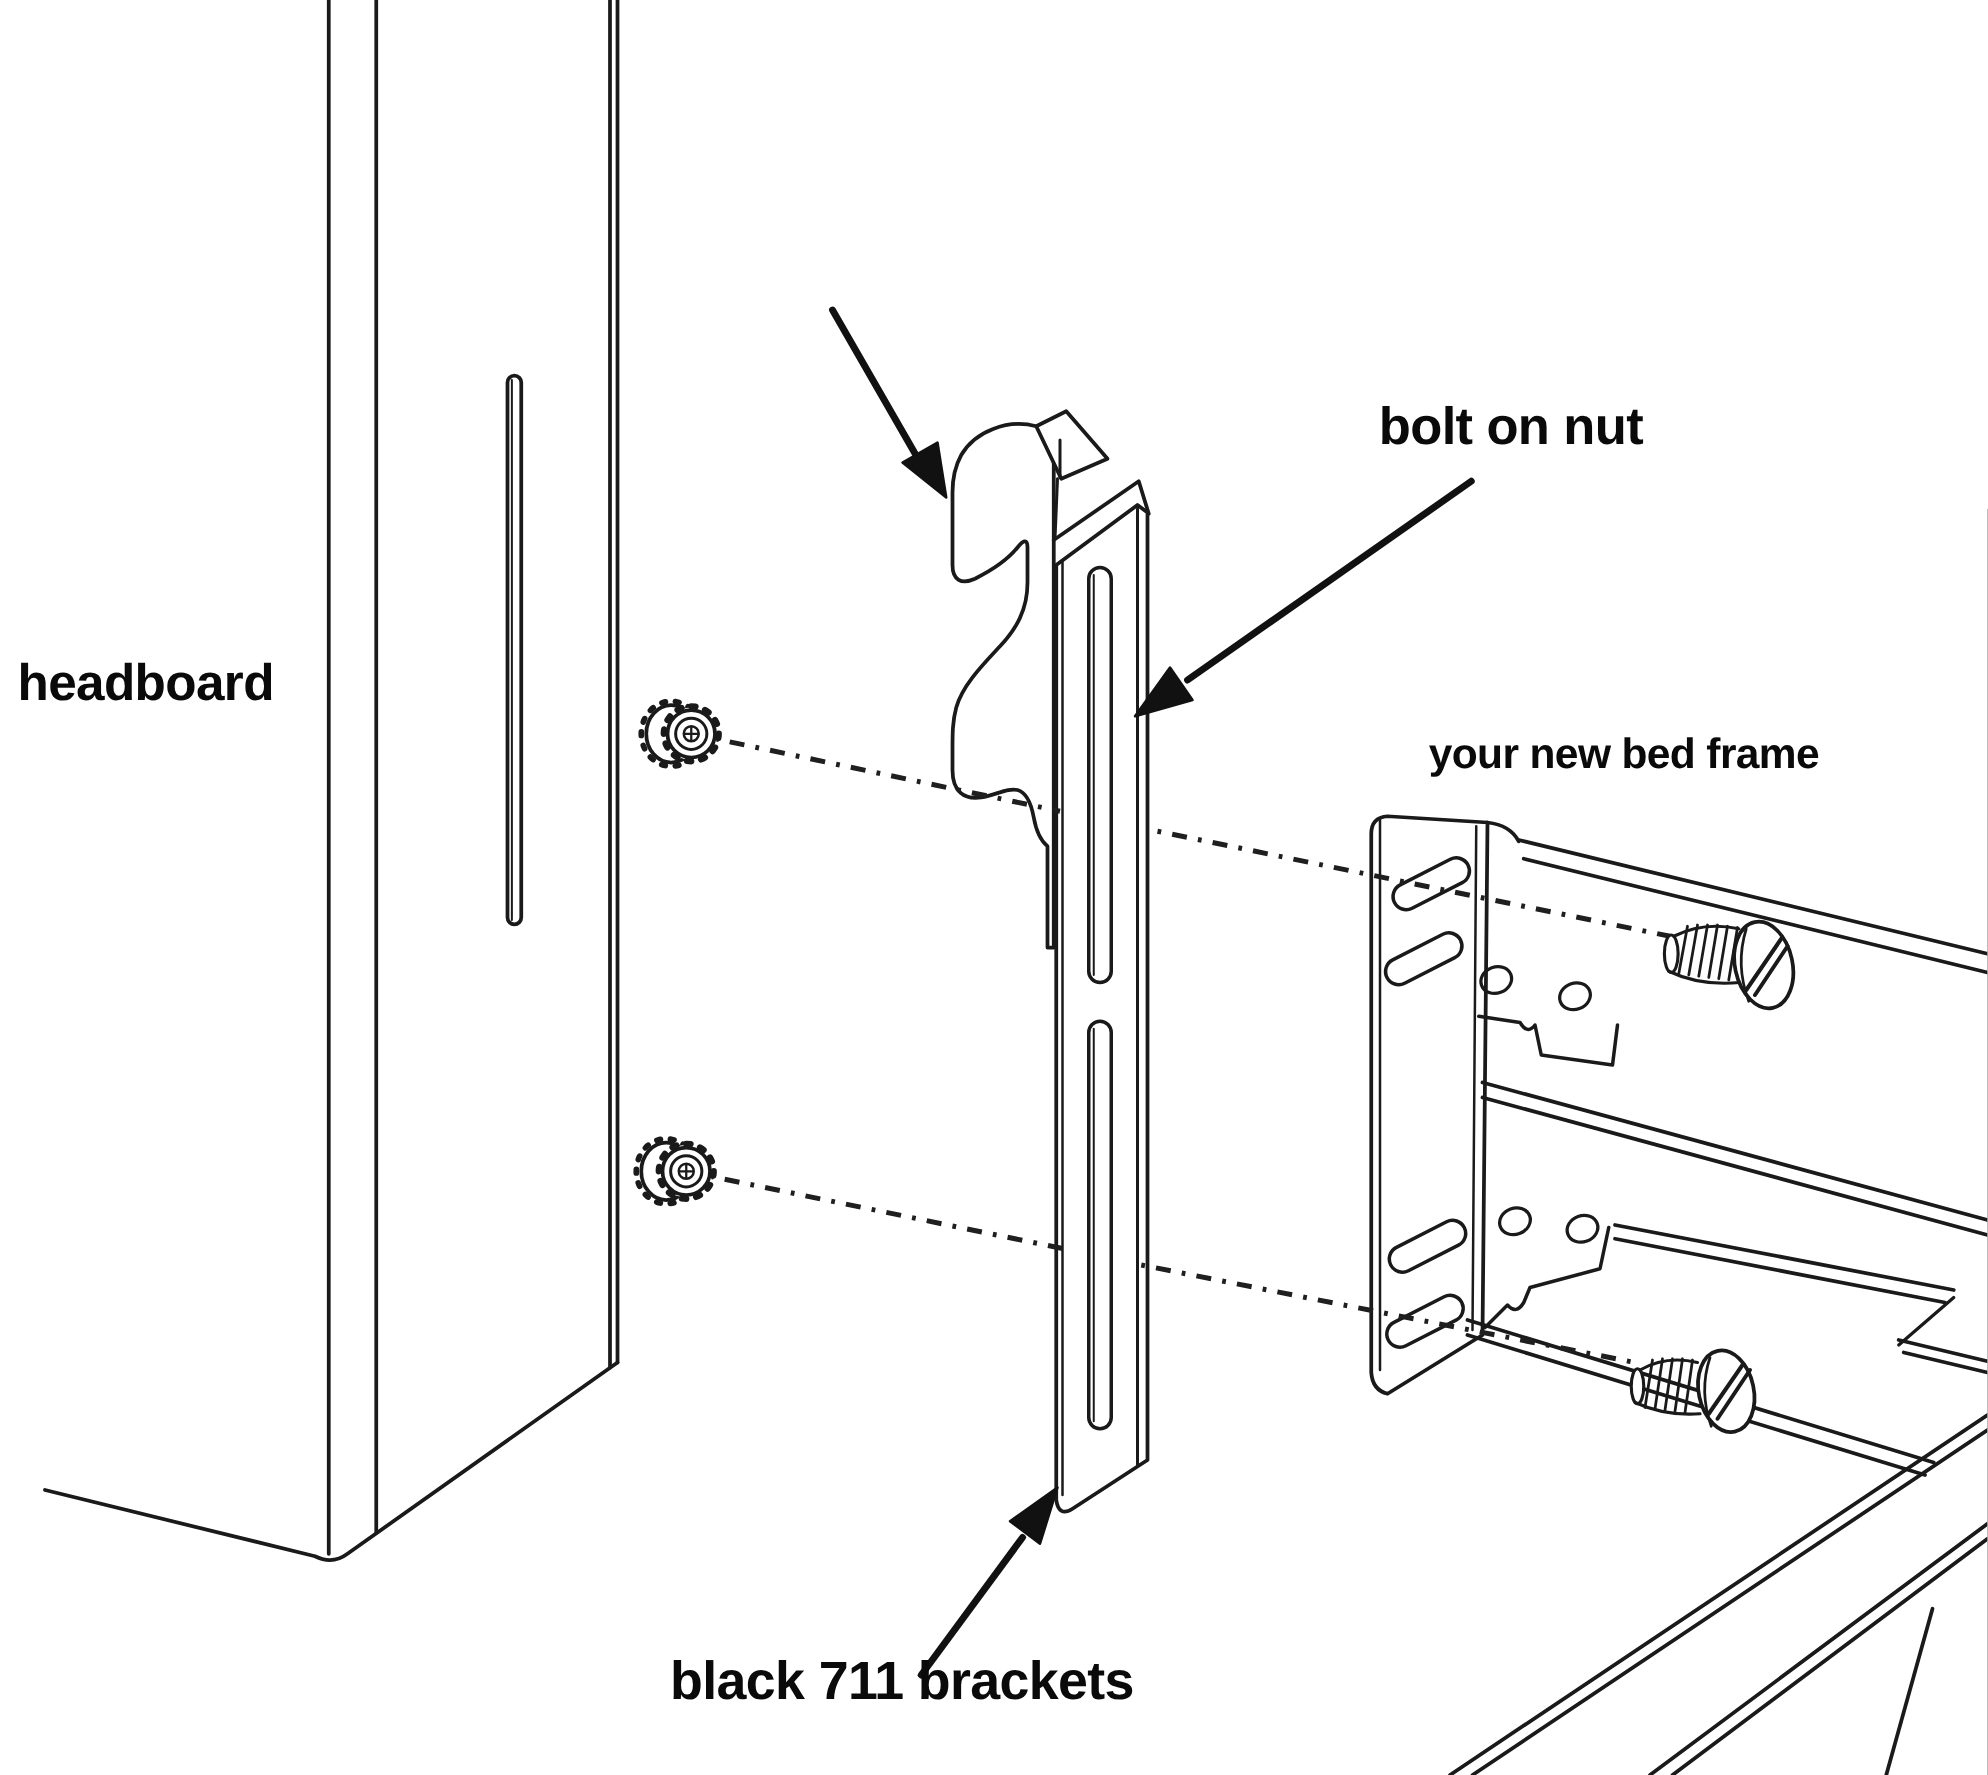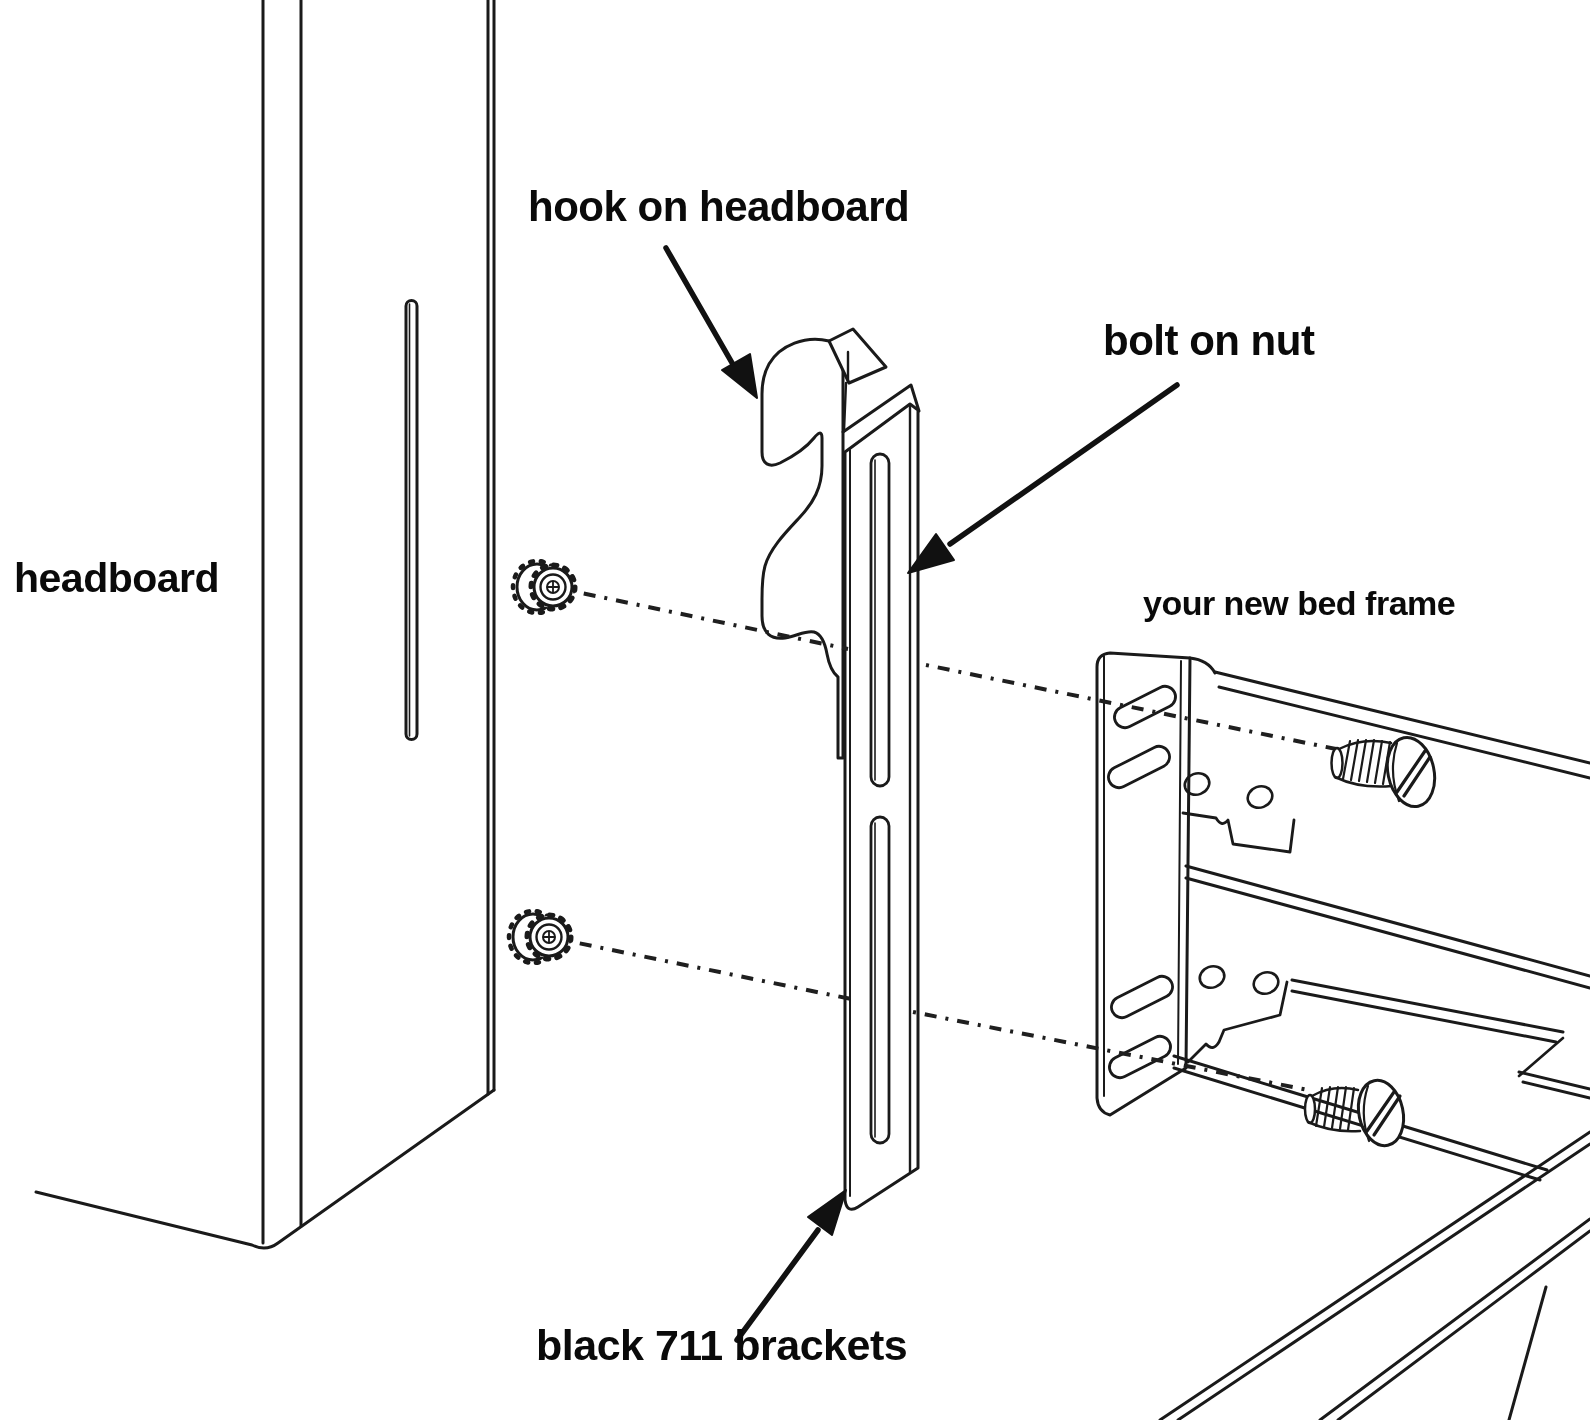--- a/index.html
+++ b/index.html
@@ -12,21 +12,21 @@
   }
   #art{position:absolute;left:0;top:0;}
   .lbl{
     position:absolute;
     font-weight:700;
     color:#0a0a0a;
     letter-spacing:-0.5px;
     white-space:nowrap;
     line-height:1;
   }
-  #lbl-headboard{left:14px;  top:526px;  font-size:41px;margin-top:32px;}
+  #lbl-headboard{left:14px;  top:526px;  font-size:41px;}
   #lbl-hook     {left:528px; top:186px;  font-size:42px;}
   #lbl-bolt     {left:1103px;top:320px;  font-size:42px;}
   #lbl-frame    {left:1143px;top:586px;  font-size:34px;}
   #lbl-brackets {left:536px; top:1324px; font-size:43px;}
 </style>
 </head>
 <body>
 
 <div id="stage">
 
@@ -201,18 +201,17 @@
         </g>
         <g>
           <path d="M737,1340 L818,1230" stroke-width="5.5"></path>
           <polygon points="846,1190 832,1235 808,1217" stroke-width="2"></polygon>
         </g>
       </g>
     </g>
   </svg>
 
   <div id="lbl-headboard" class="lbl">headboard</div>
-  <div id="lbl-hook" class="lbl">hook on headboard</div>
   <div id="lbl-bolt" class="lbl">bolt on nut</div>
   <div id="lbl-frame" class="lbl">your new bed frame</div>
   <div id="lbl-brackets" class="lbl">black 711 brackets</div>
 
 </div>
 
 </body></html>

